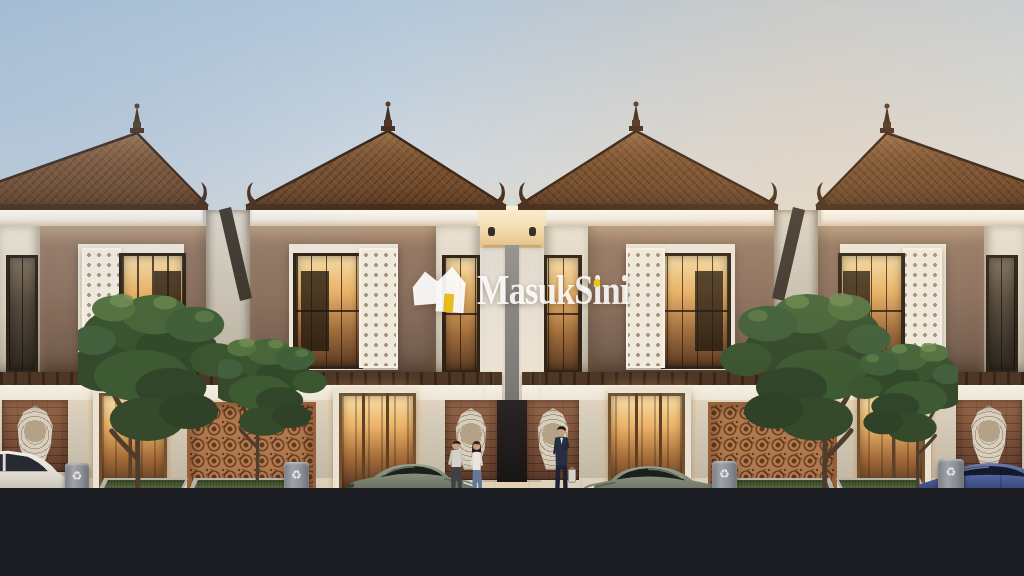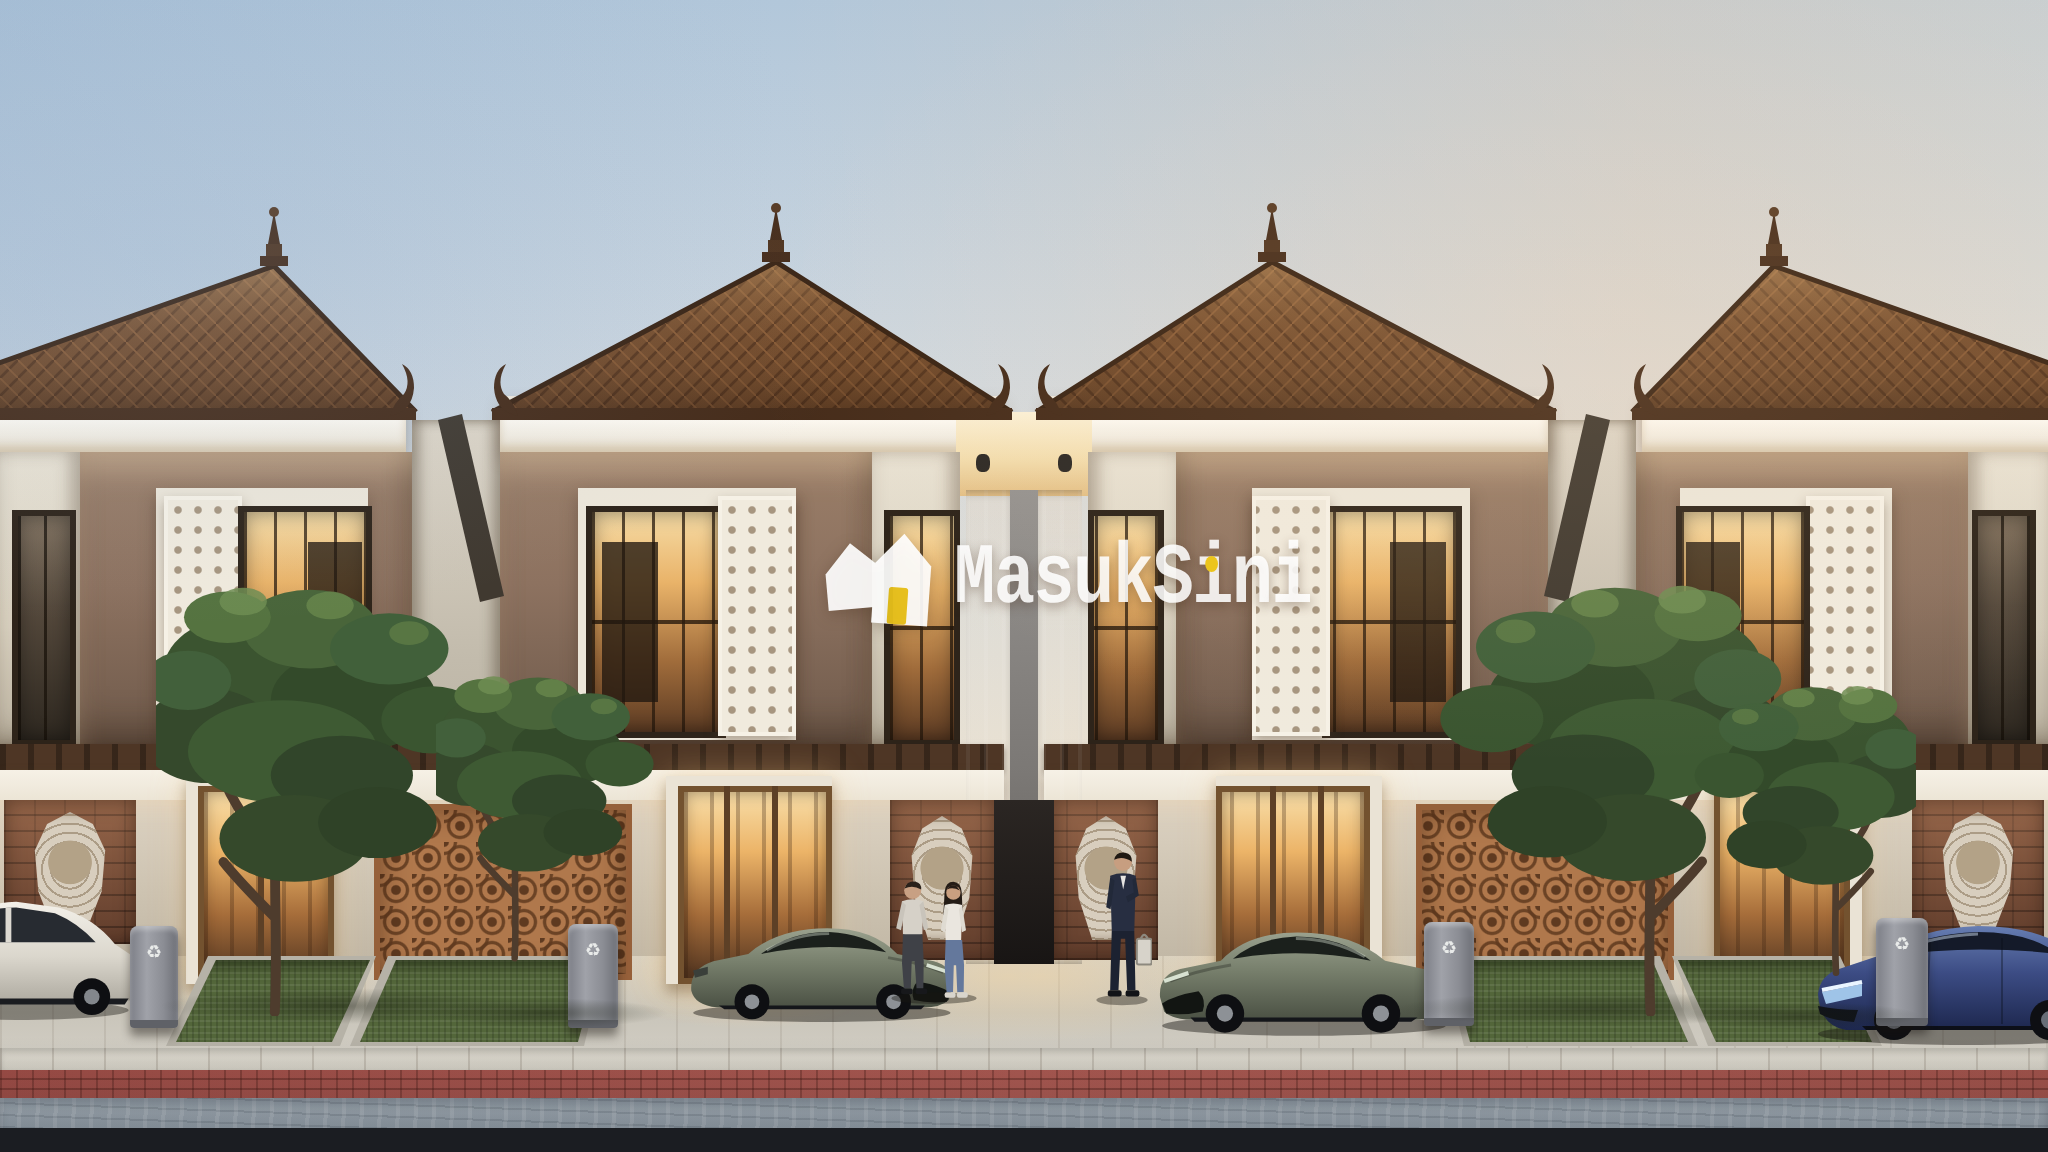--- a/index.html
+++ b/index.html
@@ -1,18 +1,18 @@
 <!DOCTYPE html>
 <html><head>
 <meta charset="utf-8">
 <style>
   html,body{margin:0;padding:0;background:#1b1d22;}
-  .stage{position:relative;width:1024px;height:564px;margin:0 auto;overflow:hidden;
+  .stage{position:relative;width:1024px;height:488px;margin:0 auto;overflow:hidden;
          background:linear-gradient(180deg,#b2c7da 0%,#cfd8e0 34%,#e7e2d6 68%,#f4ead9 100%);
-         font-family:Liberation Mono, monospace;}
+         font-family:Liberation Serif, serif;}
   .abs{position:absolute;}
   .skywarm{left:0;top:0;width:1024px;height:576px;
     background:linear-gradient(90deg,rgba(135,165,198,.28) 0%,rgba(255,255,255,0) 38%,rgba(255,212,166,.30) 80%,rgba(255,224,186,.30) 100%);}
   .half{left:0;top:0;width:512px;height:576px;}
   #half-right{left:512px;transform:scaleX(-1);}
   .fascia{height:28px;background:linear-gradient(180deg,#efe9dd 0%,#fbf7ef 45%,#e8e1d2 100%);
           box-shadow:0 4px 7px rgba(110,85,60,.38), inset 0 -3px 4px rgba(190,165,125,.45);}
   .gapwall{background:linear-gradient(180deg,#ddd5c7 0%,#c2bbac 40%,#a99f8f 100%);
            box-shadow:inset 4px 0 6px rgba(60,45,30,.35), inset -4px 0 6px rgba(60,45,30,.35);}
   .taupe{background:linear-gradient(180deg,#9a7e68 0%,#8d7260 45%,#6f5a4b 100%);

